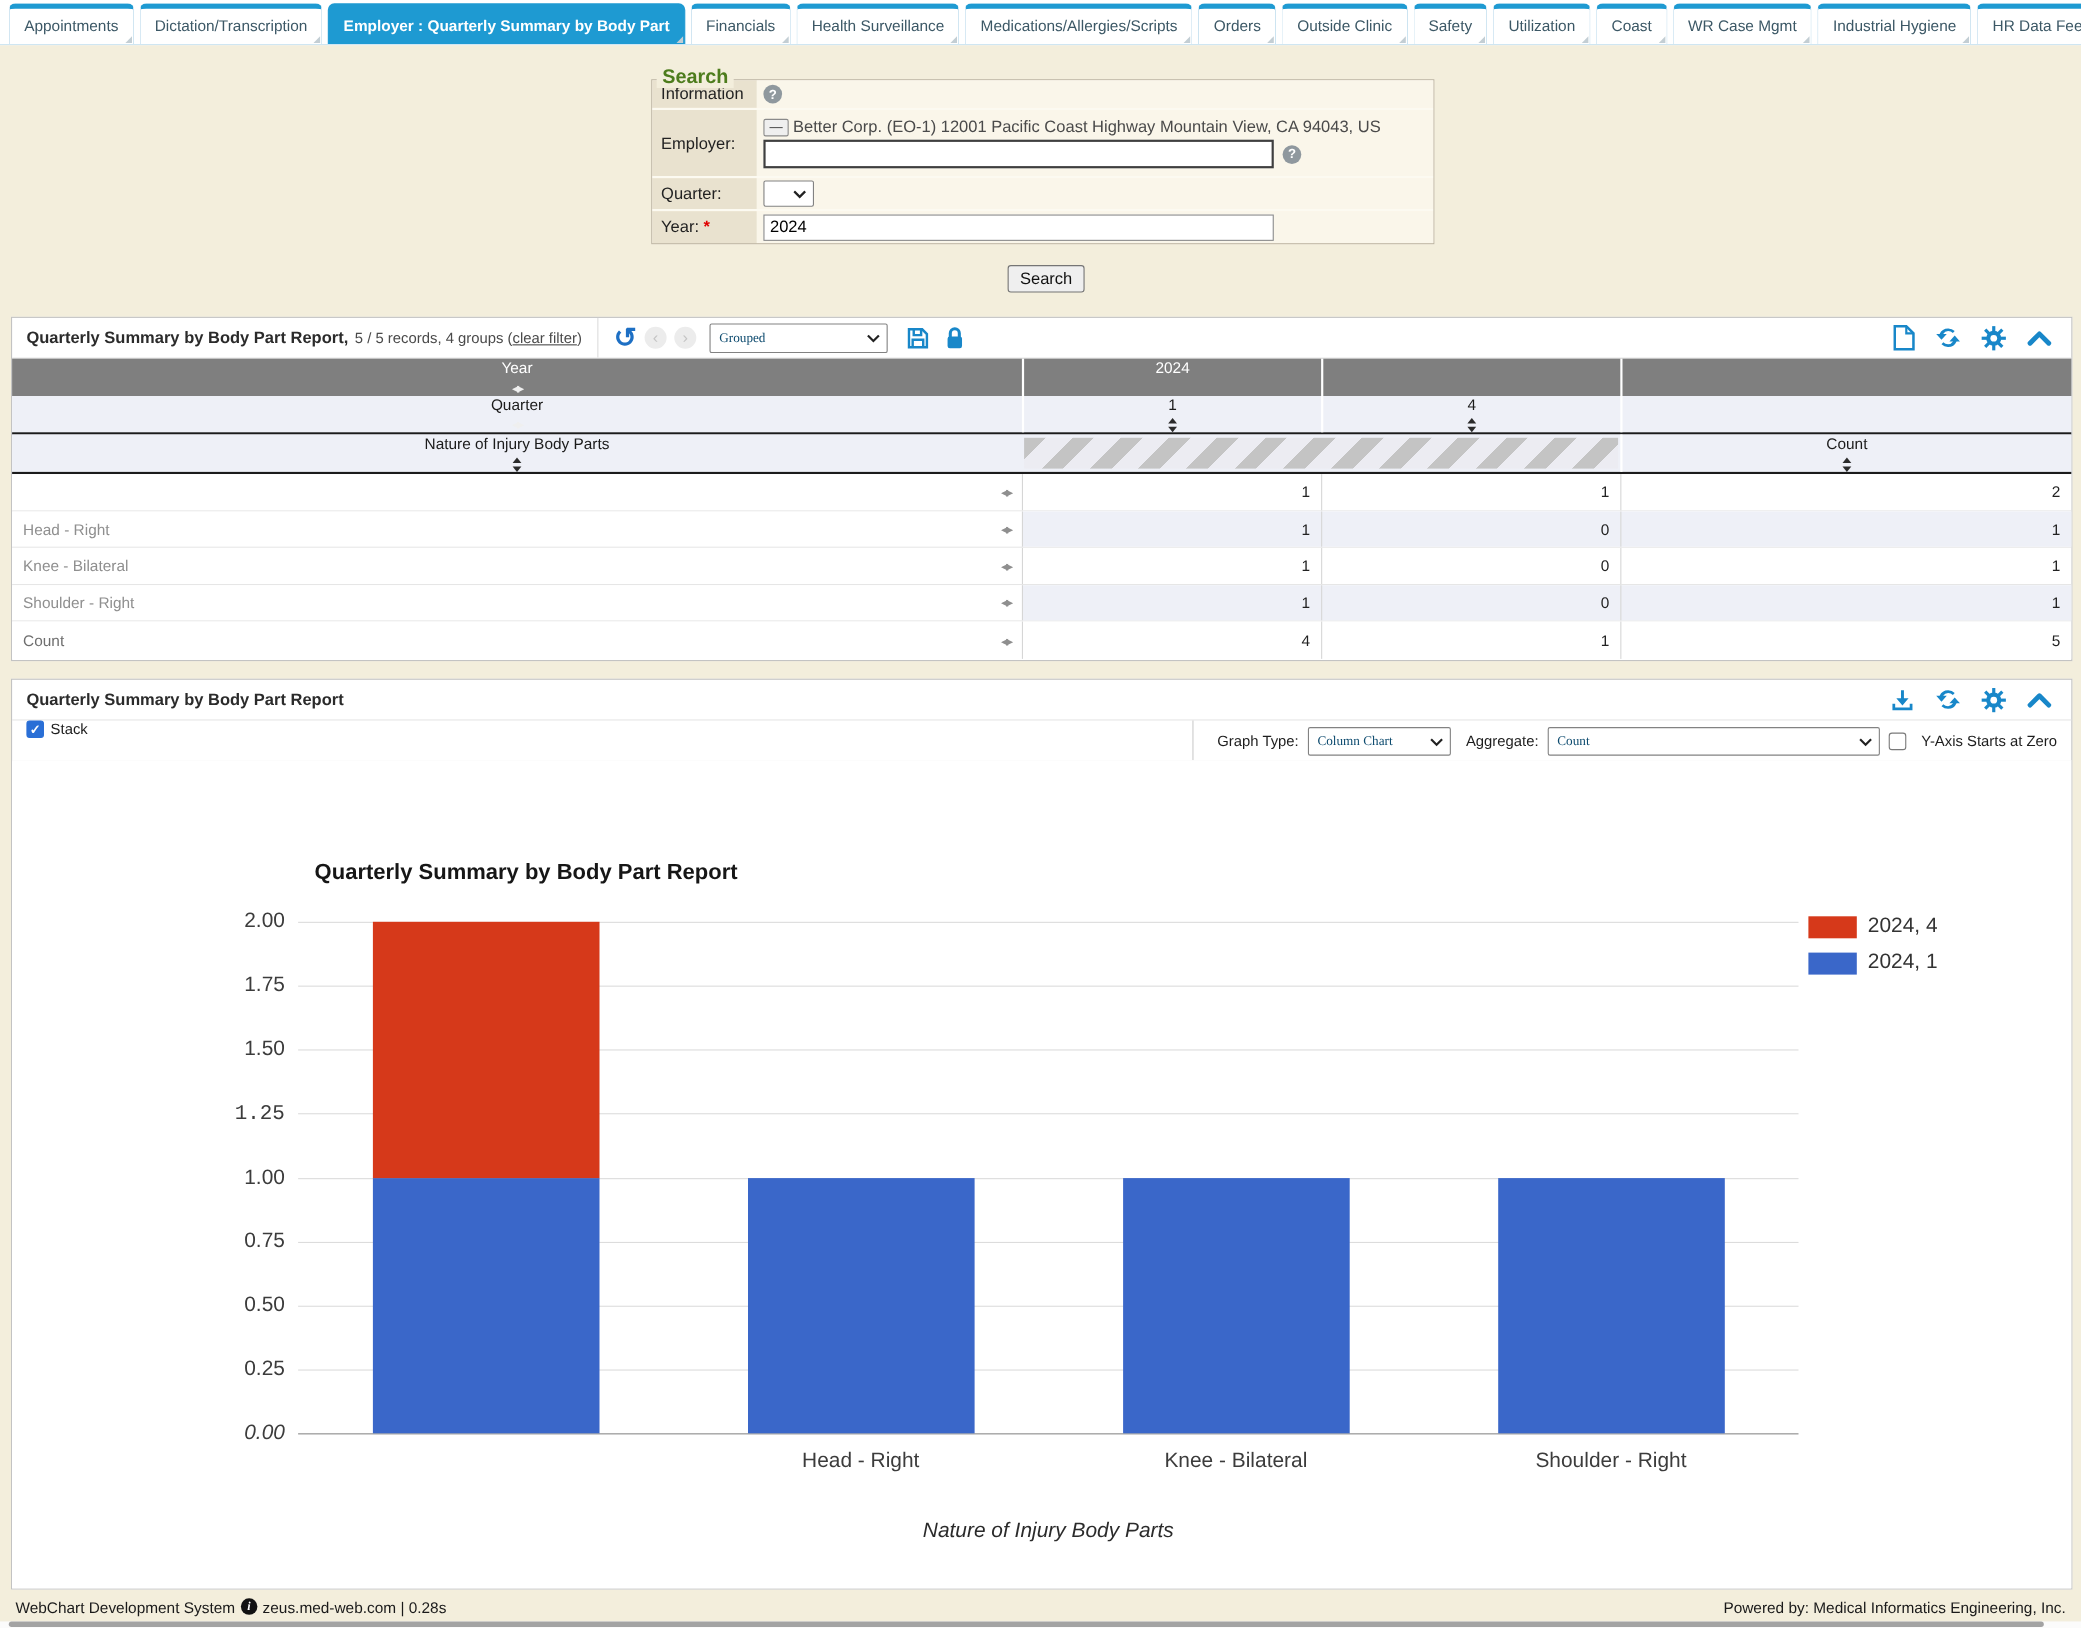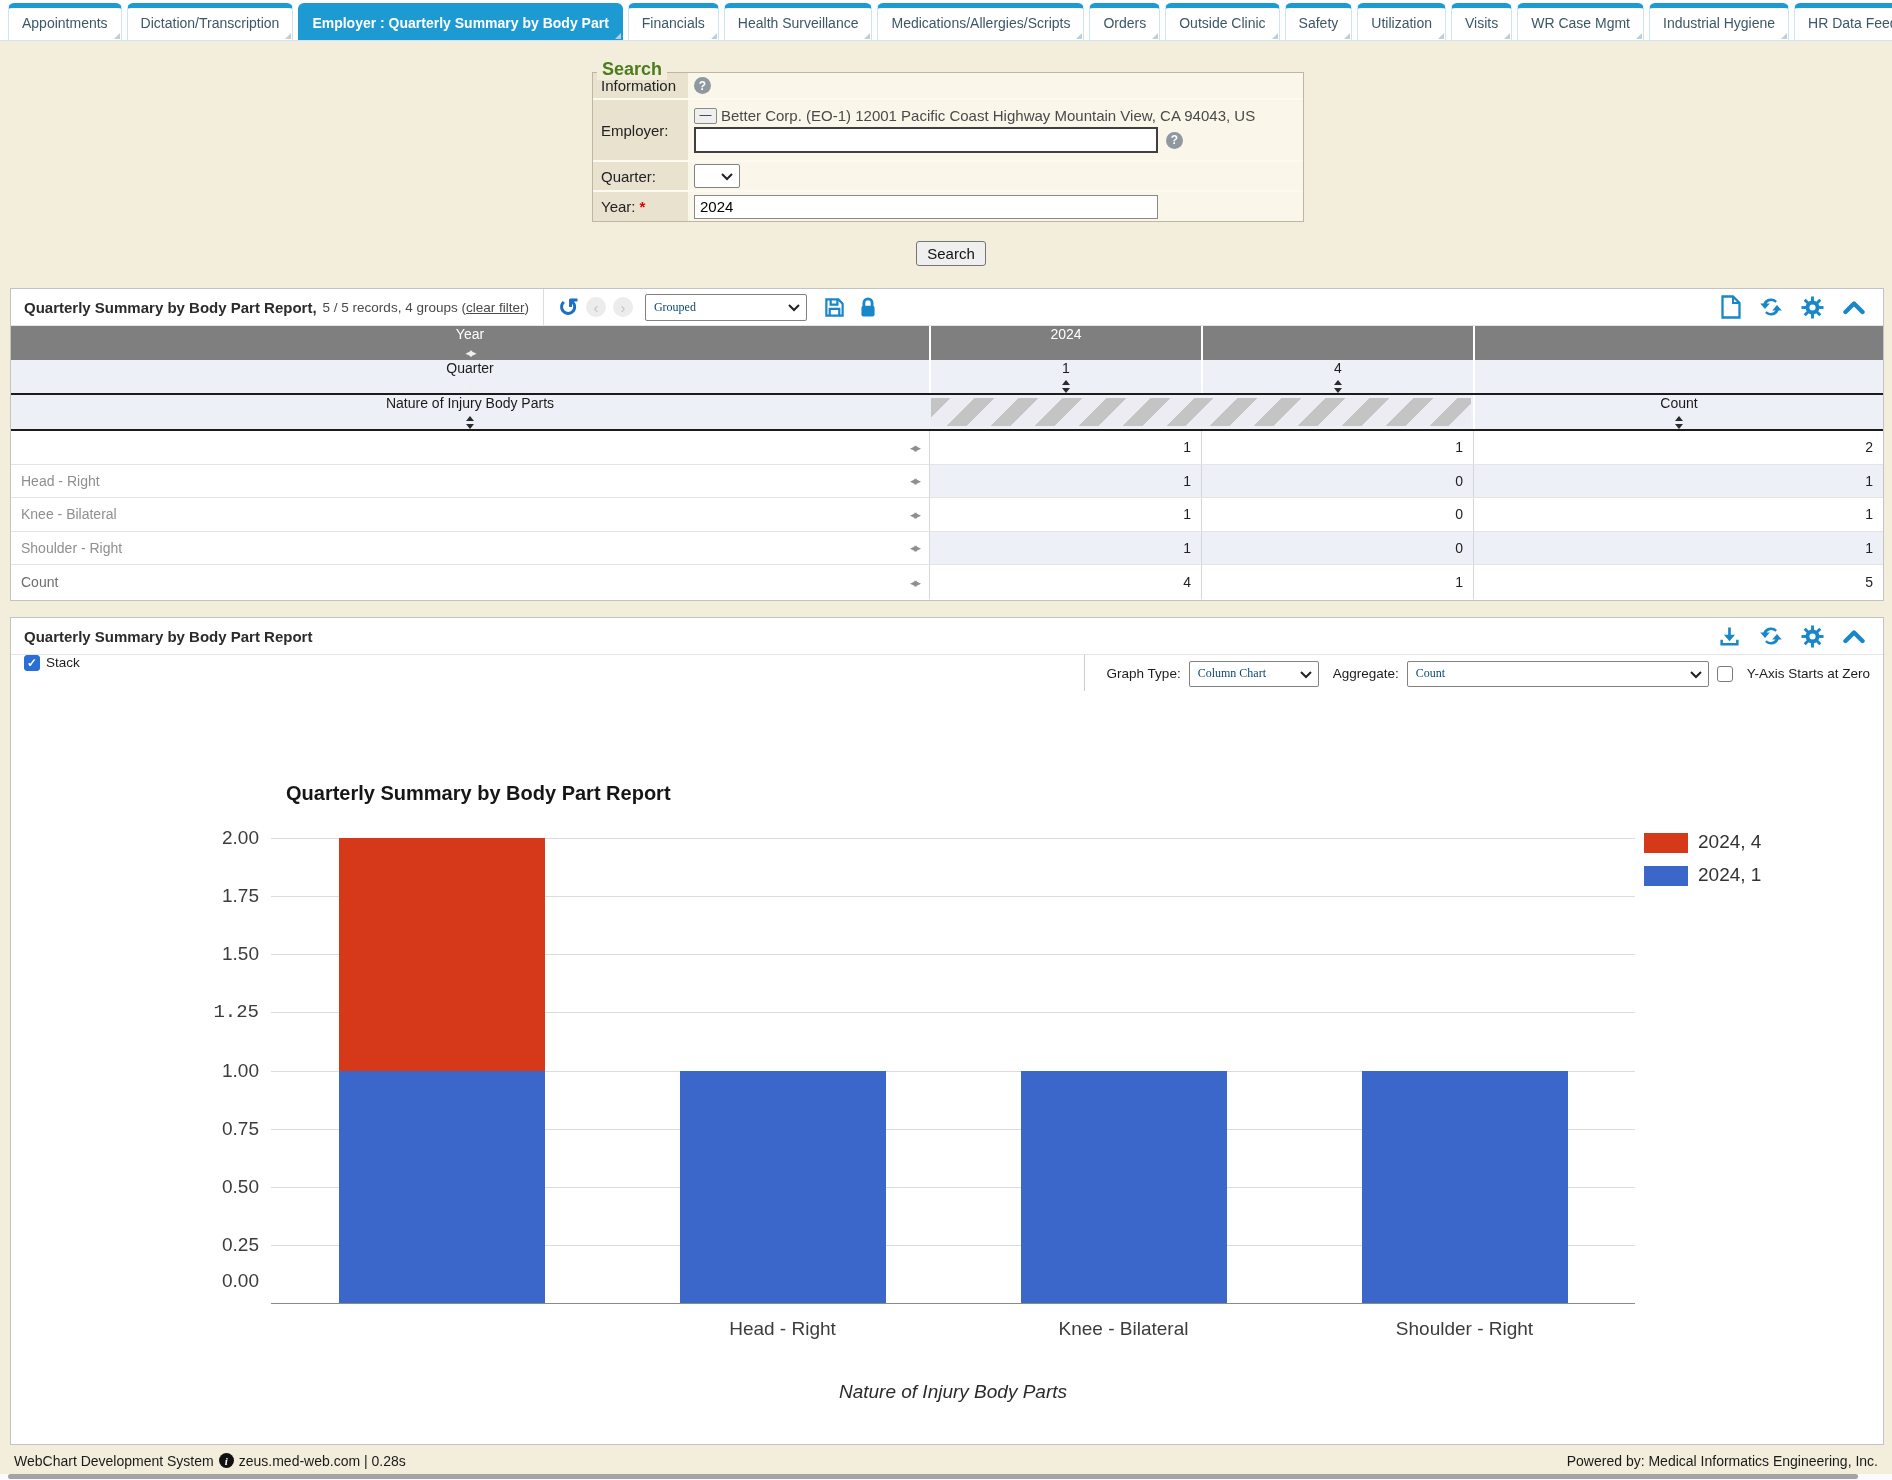--- a/index.html
+++ b/index.html
@@ -144,21 +144,21 @@
         <div class="tab">Appointments</div>
         <div class="tab">Dictation/Transcription</div>
         <div class="tab tab-active">Employer : Quarterly Summary by Body Part</div>
         <div class="tab">Financials</div>
         <div class="tab">Health Surveillance</div>
         <div class="tab">Medications/Allergies/Scripts</div>
         <div class="tab">Orders</div>
         <div class="tab">Outside Clinic</div>
         <div class="tab">Safety</div>
         <div class="tab">Utilization</div>
-        <div class="tab">Visits</div>
+        <div class="tab">Coast</div>
         <div class="tab">WR Case Mgmt</div>
         <div class="tab">Industrial Hygiene</div>
         <div class="tab">HR Data Feed</div>
       </div>
 
   </div>
 
   <div id="search-fs">
     <div id="search-legend">Search</div>
     <div class="srow r-info">
@@ -422,21 +422,21 @@
         <div class="ytick" style="left: 148px; top: 310.375px; width: 100px; font-family: Liberation Mono, monospace;">1.25</div>
         <div class="gl" style="left: 260px; width: 1364px; top: 379.5px;"></div>
         <div class="ytick" style="left: 148px; top: 368.5px; width: 100px;">1.00</div>
         <div class="gl" style="left: 260px; width: 1364px; top: 437.625px;"></div>
         <div class="ytick" style="left: 148px; top: 426.625px; width: 100px;">0.75</div>
         <div class="gl" style="left: 260px; width: 1364px; top: 495.75px;"></div>
         <div class="ytick" style="left: 148px; top: 484.75px; width: 100px;">0.50</div>
         <div class="gl" style="left: 260px; width: 1364px; top: 553.875px;"></div>
         <div class="ytick" style="left: 148px; top: 542.875px; width: 100px;">0.25</div>
         <div class="gl gl0" style="left: 260px; width: 1364px; top: 612px;"></div>
-        <div class="ytick" style="left: 148px; top: 579px; width: 100px;">0.00</div>
+        <div class="ytick" style="left: 148px; top: 601px; width: 100px; font-style: italic;">0.00</div>
         <div class="bar" style="left: 327.5px; top: 379.5px; width: 206px; height: 232.5px; background: rgb(58, 103, 201);"></div>
         <div class="bar" style="left: 327.5px; top: 147px; width: 206px; height: 232.5px; background: rgb(214, 57, 26);"></div>
         <div class="xtick" style="left: 621.5px; top: 627px; width: 300px;">Head - Right</div>
         <div class="bar" style="left: 668.5px; top: 379.5px; width: 206px; height: 232.5px; background: rgb(58, 103, 201);"></div>
         <div class="xtick" style="left: 962.5px; top: 627px; width: 300px;">Knee - Bilateral</div>
         <div class="bar" style="left: 1009.5px; top: 379.5px; width: 206px; height: 232.5px; background: rgb(58, 103, 201);"></div>
         <div class="xtick" style="left: 1303.5px; top: 627px; width: 300px;">Shoulder - Right</div>
         <div class="bar" style="left: 1350.5px; top: 379.5px; width: 206px; height: 232.5px; background: rgb(58, 103, 201);"></div>
         <div class="c-xlabel" style="left: 260px; top: 690px; width: 1364px;">Nature of Injury Body Parts</div>
         <div class="lg-swatch" style="left: 1633px; top: 142px; background: rgb(214, 57, 26);"></div>

